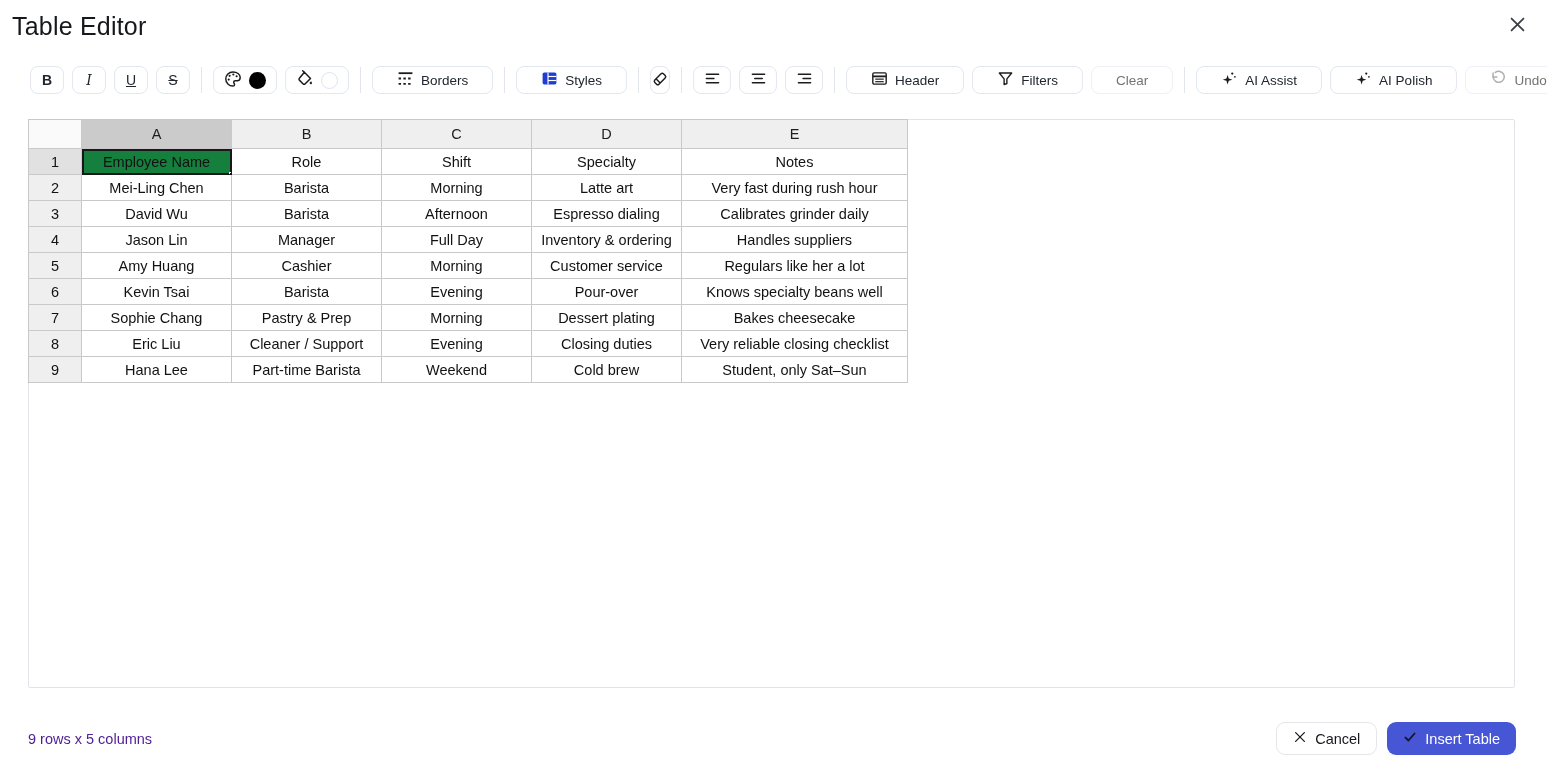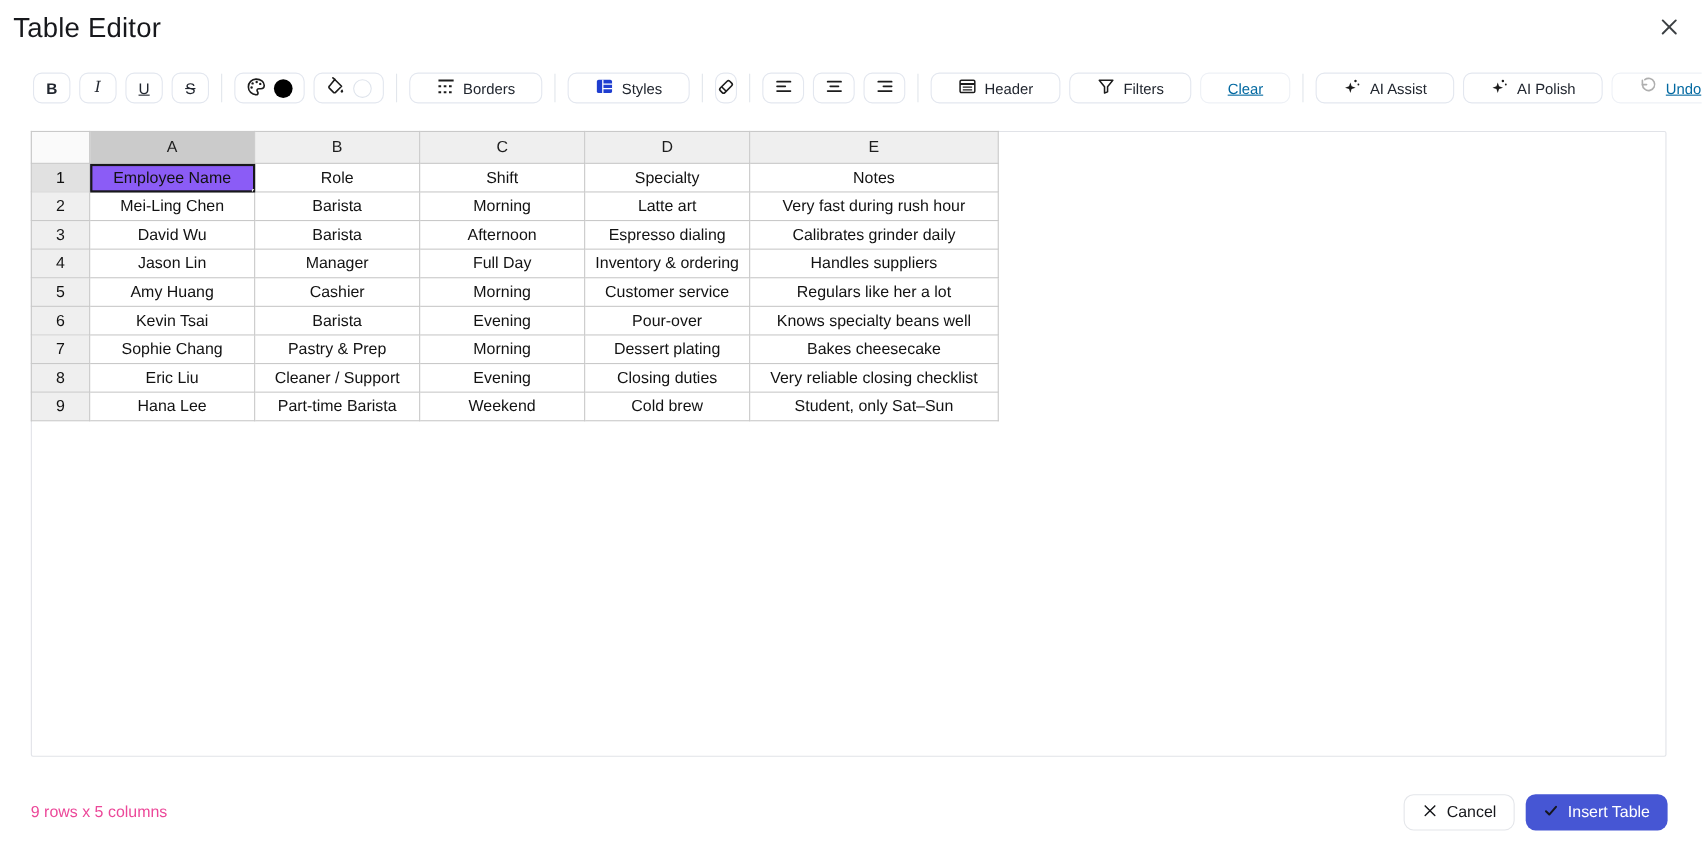--- a/index.html
+++ b/index.html
@@ -33,21 +33,21 @@
     height:28px; padding:0 24px; background:#fff;
     border:1px solid #e3e7ef; border-radius:8px; cursor:pointer;
     font-family:"Liberation Sans", sans-serif; font-size:13.5px; color:#21262f;
   }
   .tbtn.sq { width:34px; padding:0; }
   .tbtn.wide-ic { padding:0 10px; }
   .tbtn .b { font-weight:bold; font-size:14px; }
   .tbtn .i { font-style:italic; font-family:"DejaVu Serif", serif; font-size:14px; }
   .tbtn .u { text-decoration:underline; font-size:14px; }
   .tbtn .s { text-decoration:line-through; font-size:14px; }
-  .tbtn.disabled { color:#0369a1; border-color:#eef1f6; cursor:default;text-decoration:underline; }
+  .tbtn.disabled { color:#737373; border-color:#eef1f6; cursor:default; }
   .tbtn.disabled svg { opacity:.35; }
   .swatch { width:17px; height:17px; border-radius:50%; display:inline-block; }
   .swatch.black { background:#000; }
   .swatch.white { background:#fff; border:1px solid #dfe4ec; }
   .tbtn svg { flex:none; }
 
   
   .canvas {
     position:absolute; top:119px; left:28px; width:1487px; height:569px;
     background:#fff; border:1px solid #e1e3e8; border-radius:2px;
@@ -61,21 +61,21 @@
     border:1px solid #c9c9c9; text-align:center; padding:0 5px;
     white-space:nowrap; overflow:hidden; font-weight:normal;
   }
   .sheet thead th { height:29px; background:#efefef; font-size:14.5px; color:#1e1e1e; cursor:pointer; }
   .sheet thead th.corner { background:#fafafa; }
   .sheet thead th.selcol { background:#cbcbcb; }
   .sheet tbody th { height:26px; background:#efefef; cursor:pointer; }
   .sheet tbody th.selrow { background:#e1e1e1; }
   .sheet td { height:26px; background:#fff; cursor:cell; }
   .sheet td.selcell {
-    background:#8b5cf6; position:relative;
+    background:#15803d; position:relative;
     outline:2px solid #18181b; outline-offset:-2px;
   }
   .fill-handle {
     position:absolute; right:-4px; bottom:-4px; width:6px; height:6px;
     background:#0b0b0b; border:1px solid #fff; z-index:3; cursor:crosshair;
   }
 
   
   .status { position:absolute; left:28px; top:731px; font-size:14.5px; }
   .footer-actions { position:absolute; right:31px; top:722px; display:flex; gap:10px; }
@@ -383,21 +383,21 @@
           <td>Hana Lee</td>
           <td>Part-time Barista</td>
           <td>Weekend</td>
           <td>Cold brew</td>
           <td>Student, only Sat–Sun</td>
         </tr>
       </tbody>
   </table>
 </div>
 
-<div class="status" style="color: #ec4899;">9 rows x 5 columns</div>
+<div class="status" style="color: #4c1d95;">9 rows x 5 columns</div>
 
 <div class="footer-actions">
   <button class="fbtn cancel">
     <span>
       <svg width="14" height="14" viewBox="0 0 16 16" stroke="#17181c" stroke-width="1.5" stroke-linecap="round">
           <line x1="3" y1="3" x2="13" y2="13"></line>
           <line x1="13" y1="3" x2="3" y2="13"></line>
         </svg>
     </span>
     <span>Cancel</span>

